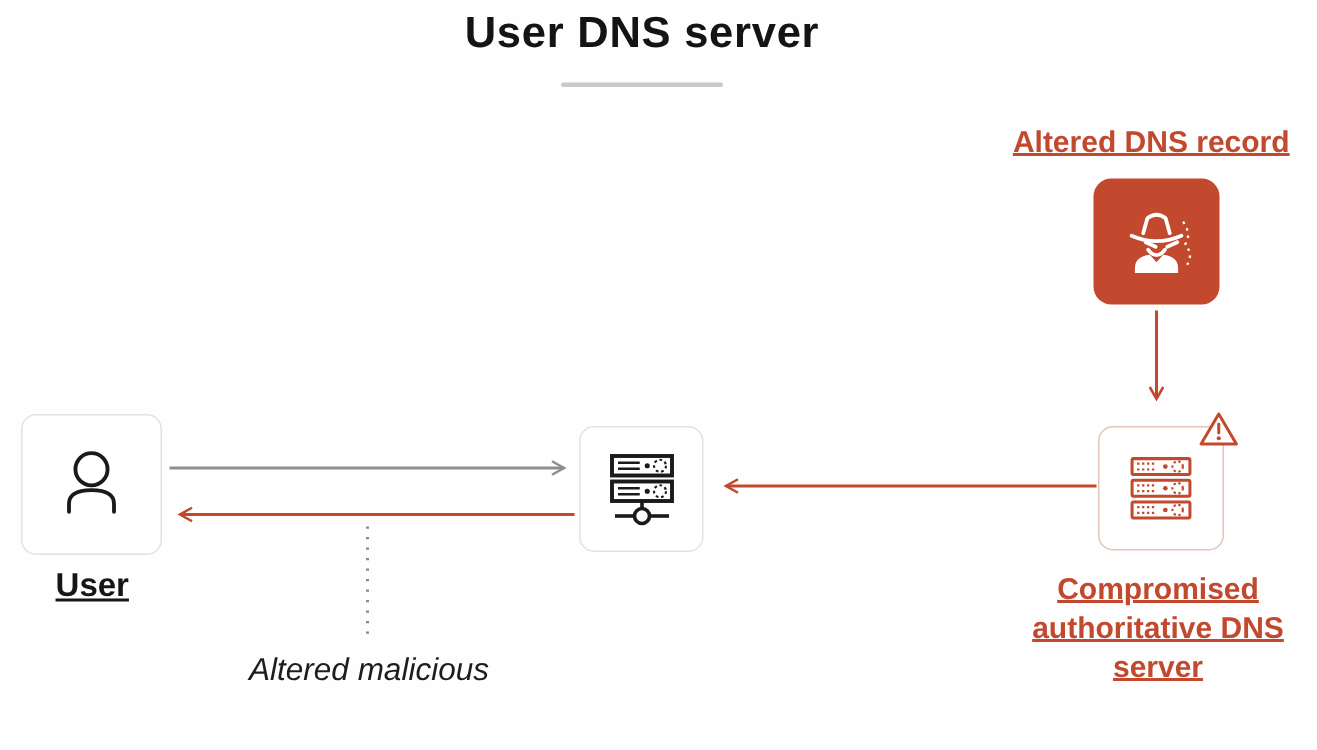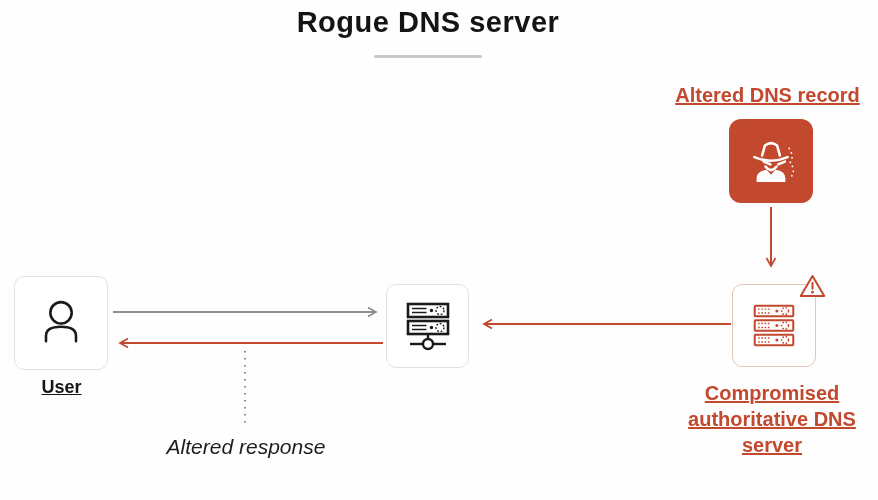--- a/index.html
+++ b/index.html
@@ -13,21 +13,21 @@
   .title{
     left:0;top:6px;width:856px;text-align:center;
     font-size:29px;font-weight:bold;letter-spacing:.5px;color:#141414;
   }
   .title-underline{
     left:374px;top:55px;width:108px;height:3px;background:#c9c9c9;border-radius:2px;
   }
   .label{font-weight:bold;text-align:center;text-decoration:underline;}
   .label.red{color:#c2482e;}
   .attacker-label{left:657px;top:84px;width:221px;font-size:20px;}
-  .user-label{left:13px;top:377px;width:97px;font-size:18px;}
+  .user-label{left:13px;top:377px;width:97px;font-size:22px;}
   .resolver-label{left:330px;top:382px;width:195px;font-size:21px;line-height:27px;}
   .compromised-label{left:660px;top:380px;width:224px;font-size:20px;line-height:26px;}
   .annotation{
     left:140px;top:431px;width:212px;text-align:center;
     font-style:italic;font-size:21px;line-height:31px;color:#1d1d1d;
   }
   .node{
     background:#ffffff;border:1.5px solid #e2e2e2;border-radius:10px;
     display:flex;align-items:center;justify-content:center;box-sizing:border-box;
   }
@@ -39,21 +39,21 @@
     display:flex;align-items:center;justify-content:center;
   }
   .warning{left:798px;top:273px;width:29px;height:26px;}
   .wires{left:0;top:0;pointer-events:none;}
 </style>
 </head>
 <body>
 
 <div class="canvas">
 
-  <div class="abs title">Rogue DNS server</div>
+  <div class="abs title">User DNS server</div>
   <div class="abs title-underline"></div>
 
   <svg class="abs wires" width="878" height="500" viewBox="0 0 878 500">
     <defs>
       <marker id="ah-gray" markerWidth="16" markerHeight="16" refX="10" refY="5.5" orient="auto" markerUnits="userSpaceOnUse">
         <path d="M2,1 L10,5.5 L2,10" fill="none" stroke="#8e8e8e" stroke-width="1.7"></path>
       </marker>
       <marker id="ah-red" markerWidth="16" markerHeight="16" refX="10" refY="5.5" orient="auto" markerUnits="userSpaceOnUse">
         <path d="M2,1 L10,5.5 L2,10" fill="none" stroke="#c2482e" stroke-width="1.7"></path>
       </marker>
@@ -147,16 +147,16 @@
     <svg width="60" height="60" viewBox="0 0 56 56">
       <g fill="none" stroke="#1a1a1a" stroke-width="2.4" stroke-linecap="round">
         <circle cx="28" cy="18.5" r="10"></circle>
         <path d="M14,45 L14,40 Q14,31.5 28,31.5 Q42,31.5 42,40 L42,45"></path>
       </g>
     </svg>
   </div>
   <div class="abs label user-label">User</div>
 
   <div class="abs annotation">
-    <div>Altered response</div>
+    <div>Altered malicious</div>
   </div>
 
 </div>
 
 </body></html>

